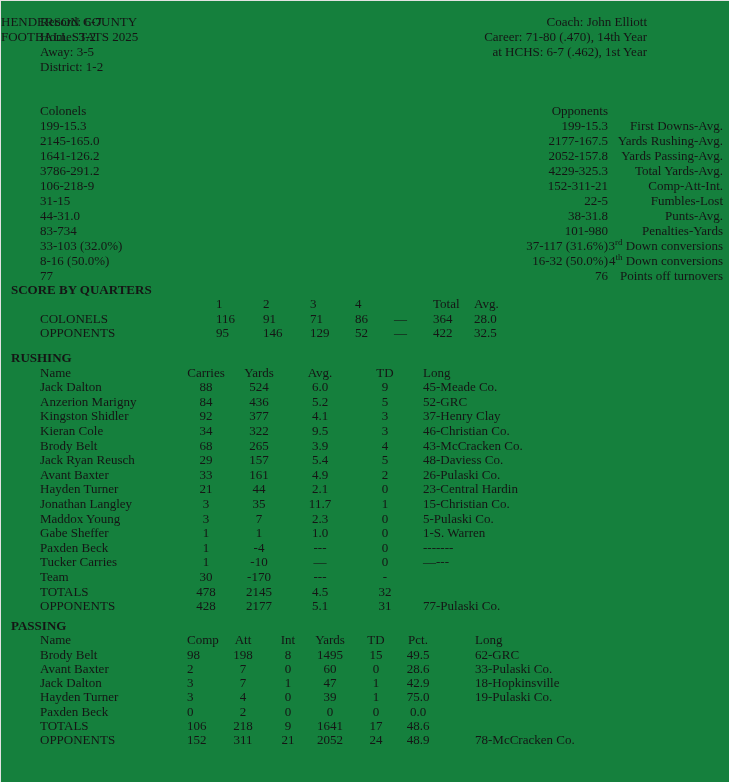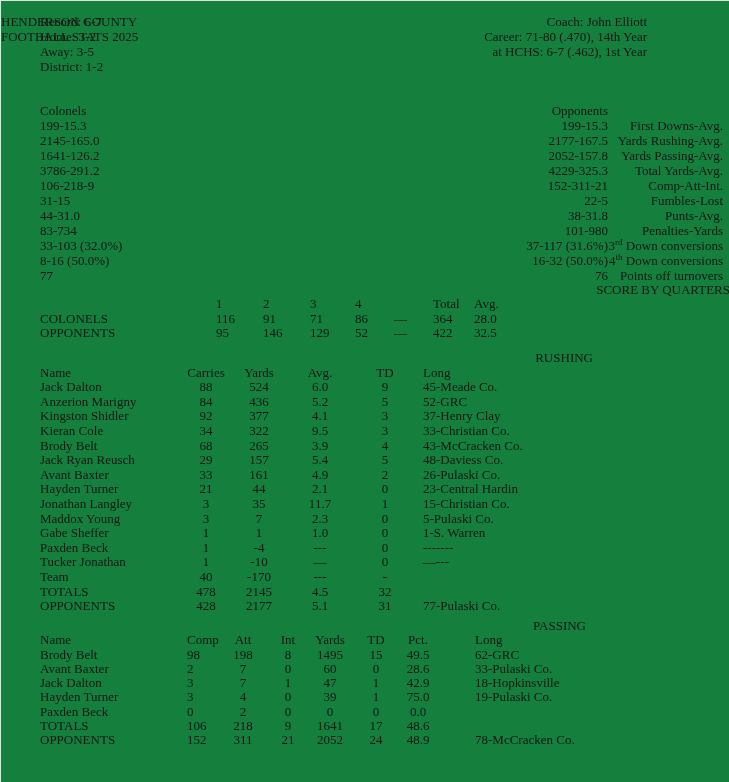--- a/index.html
+++ b/index.html
@@ -18,21 +18,21 @@
   .score      { position:absolute; top:281px; left:0; width:729px; }
   .rushing    { position:absolute; top:349px; left:0; width:592px; }
   .passing    { position:absolute; top:617px; left:0; width:585px; }
 
   .row { position:relative; }
   .team-stats .row { height:15px; }
   .score .row   { height:14.4px; }
   .rushing .row { height:14.6px; }
   .passing .row { height:14.3px; }
 
-  .section-title { text-align:right; text-indent:10px; }
+  .section-title { text-align:left; text-indent:10px;font-weight:bold; }
   .score .section-title   { height:14.4px; }
   .rushing .section-title { height:14.6px; }
   .passing .section-title { height:14.3px; }
 
   .cell { position:absolute; white-space:nowrap; top:0; }
 
   
   .ts-left  { left:39px; }
   .ts-mid   { left:0; width:722px; text-align:right; }
   .ts-right { left:0; width:607px; text-align:right; }
@@ -239,21 +239,21 @@
           <span class="cell ru-td">3</span>
           <span class="cell ru-long">37-Henry Clay</span>
         </div>
 
         <div class="row">
           <span class="cell ru-name">Kieran Cole</span>
           <span class="cell ru-carries">34</span>
           <span class="cell ru-yards">322</span>
           <span class="cell ru-avg">9.5</span>
           <span class="cell ru-td">3</span>
-          <span class="cell ru-long">33-Christian Co.</span>
+          <span class="cell ru-long">46-Christian Co.</span>
         </div>
 
         <div class="row">
           <span class="cell ru-name">Brody Belt</span>
           <span class="cell ru-carries">68</span>
           <span class="cell ru-yards">265</span>
           <span class="cell ru-avg">3.9</span>
           <span class="cell ru-td">4</span>
           <span class="cell ru-long">43-McCracken Co.</span>
         </div>
@@ -315,31 +315,31 @@
         <div class="row">
           <span class="cell ru-name">Paxden Beck</span>
           <span class="cell ru-carries">1</span>
           <span class="cell ru-yards">-4</span>
           <span class="cell ru-avg">---</span>
           <span class="cell ru-td">0</span>
           <span class="cell ru-long">-------</span>
         </div>
 
         <div class="row">
-          <span class="cell ru-name">Tucker Jonathan</span>
+          <span class="cell ru-name">Tucker Carries</span>
           <span class="cell ru-carries">1</span>
           <span class="cell ru-yards">-10</span>
           <span class="cell ru-avg">—</span>
           <span class="cell ru-td">0</span>
           <span class="cell ru-long">—---</span>
         </div>
 
         <div class="row">
           <span class="cell ru-name">Team</span>
-          <span class="cell ru-carries">40</span>
+          <span class="cell ru-carries">30</span>
           <span class="cell ru-yards">-170</span>
           <span class="cell ru-avg">---</span>
           <span class="cell ru-td">-</span>
           <span class="cell ru-long"></span>
         </div>
 
         <div class="row">
           <span class="cell ru-name">TOTALS</span>
           <span class="cell ru-carries">478</span>
           <span class="cell ru-yards">2145</span>

